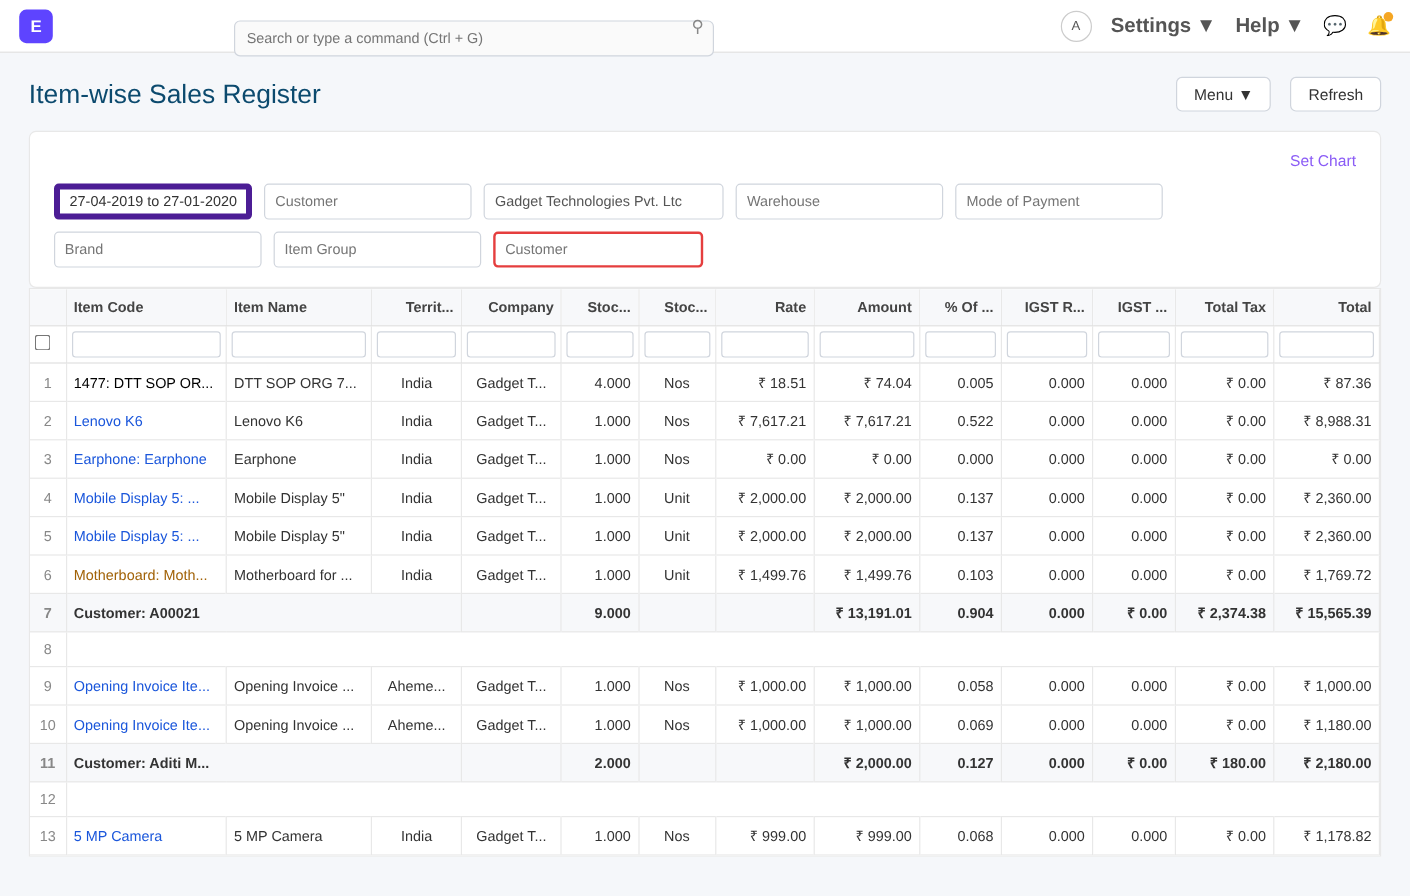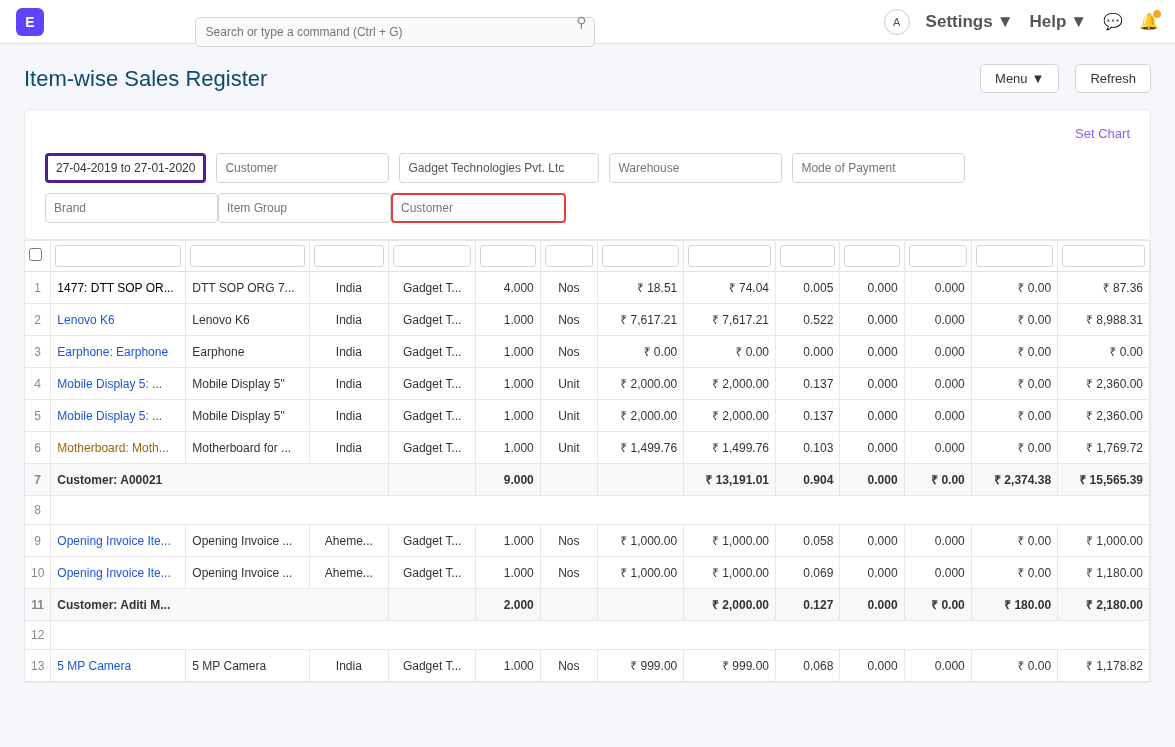--- a/index.html
+++ b/index.html
@@ -138,31 +138,31 @@
       border-radius: 4px;
       padding: 0 8px;
       font-size: 12px;
       color: #555;
       background: #fff;
       outline: none;
       min-width: 120px;
     }
     .filter-date {
       background: #fff;
-      border: 3px solid #4c1d95;
+      border: 5px solid #4c1d95;
       border-radius: 4px;
       padding: 0 8px;
       height: 30px;
       font-size: 12px;
       display: flex; align-items: center;
       color: #333;
       font-weight: 500;
       white-space: nowrap;
     }
-    .filters-row2 { display: flex; align-items: flex-end; }
+    .filters-row2 { display: flex; gap: 10px; align-items: flex-end; }
     
     
     .customer-dropdown-highlighted {
       height: 30px;
       border: 2px solid #e53e3e;
       border-radius: 4px;
       padding: 0 8px;
       font-size: 12px;
       color: #555;
       background: #fff;
@@ -301,20 +301,36 @@
     <div class="filters-row2">
       <input class="filter-input" type="text" placeholder="Brand" style="">
       <input class="filter-input" type="text" placeholder="Item Group" style="">
       <input class="customer-dropdown-highlighted" type="text" placeholder="Customer" style="">
     </div>
   </div>
 
   <div class="table-wrapper">
     <table>
       <thead>
+        <tr>
+          <th style="width:30px;"></th>
+          <th class="left">Item Code</th>
+          <th class="left">Item Name</th>
+          <th>Territ...</th>
+          <th>Company</th>
+          <th>Stoc...</th>
+          <th>Stoc...</th>
+          <th>Rate</th>
+          <th>Amount</th>
+          <th>% Of ...</th>
+          <th>IGST R...</th>
+          <th>IGST ...</th>
+          <th>Total Tax</th>
+          <th>Total</th>
+        </tr>
         <tr class="filter-row">
           <td><input type="checkbox" style=""></td>
           <td><input type="text" style=""></td>
           <td><input type="text" style=""></td>
           <td><input type="text" style=""></td>
           <td><input type="text" style=""></td>
           <td><input type="text" style=""></td>
           <td><input type="text" style=""></td>
           <td><input type="text" style=""></td>
           <td><input type="text" style=""></td>

